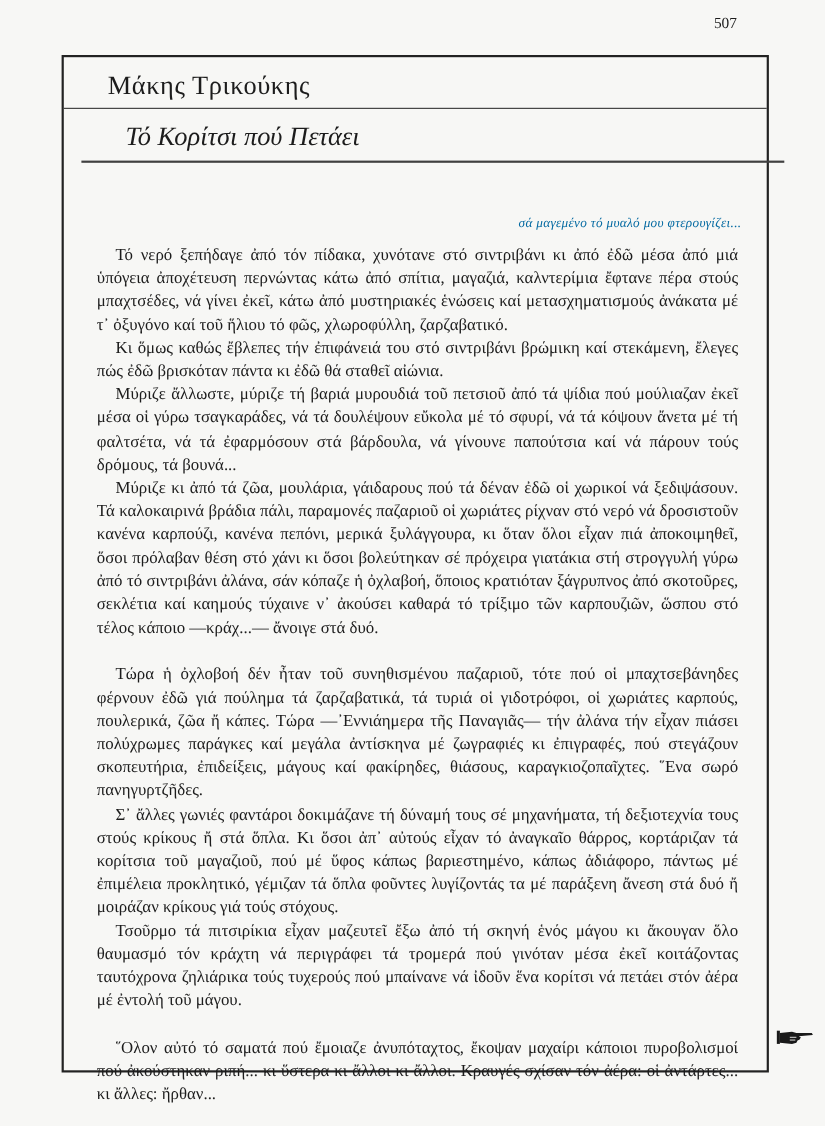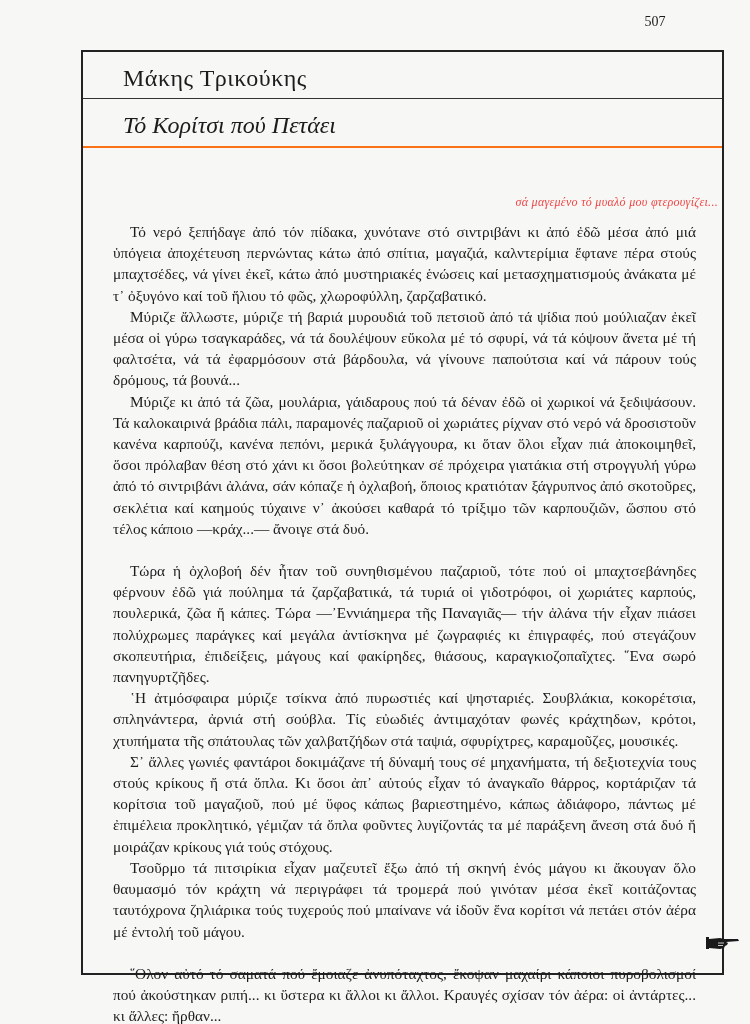--- a/index.html
+++ b/index.html
@@ -1,29 +1,29 @@
 <!DOCTYPE html>
 <html><head>
 <meta charset="utf-8">
 <style>
   html, body { margin:0; padding:0; background:#f7f7f5; }
   body { width:750px; height:1024px; position:relative; overflow:hidden;
          font-family:"Liberation Serif","DejaVu Serif",serif; color:#1c1c1c; }
-  .page-number { position:absolute; top:14px; left:640px; width:30px; text-align:center;
+  .page-number { position:absolute; top:14px; left:640px; width:30px; text-align:right;
                  font-size:14px; }
   .frame { position:absolute; left:56px; top:50px; width:643px; height:925px;
-           border:2px solid #222; box-sizing:border-box;margin-left:25px; }
+           border:2px solid #222; box-sizing:border-box; }
   .row-author { position:absolute; left:0; top:0; width:100%; height:47px;
                 border-bottom:1.5px solid #333; box-sizing:border-box; }
   .author { position:absolute; left:40px; top:13px; font-size:24px; letter-spacing:0.5px; }
-  .row-title { position:absolute; left:0; top:47px; width:100%; height:49px;
-               border-bottom:2px solid #f97316; box-sizing:border-box; }
+  .row-title { position:absolute; left:16px; top:47px; width:100%; height:49px;
+               border-bottom:2px solid #404040; box-sizing:border-box; }
   .title { position:absolute; left:40px; top:13px; font-size:24px; font-style:italic; }
-  .epigraph { position:absolute; right:4px; top:143px; font-size:12px; font-style:italic;
-              color:#ef4444; letter-spacing:0.3px; }
+  .epigraph { position:absolute; right:23px; top:143px; font-size:12px; font-style:italic;
+              color:#0369a1; letter-spacing:0.3px; }
   .body { position:absolute; left:30px; top:169px; width:583px; font-size:15.3px;
           line-height:21.2px; text-align:justify; }
   .body p { margin:0; text-indent:17px;font-family:Liberation Serif, serif; }
   .body p.gap { margin-top:21px; }
   .pointer { position:absolute; left:706px; top:935px; width:34px; height:16px; }
 </style>
 </head>
 <body>
 
 <div class="page-number">507</div>
@@ -33,24 +33,24 @@
     <div class="author">Μάκης Τρικούκης</div>
   </div>
   <div class="row-title">
     <div class="title">Τό Κορίτσι πού Πετάει</div>
   </div>
 
   <div class="epigraph">σά μαγεμένο τό μυαλό μου φτερουγίζει...</div>
 
   <div class="body">
     <p>Τό νερό ξεπήδαγε ἀπό τόν πίδακα, χυνότανε στό σιντριβάνι κι ἀπό ἐδῶ μέσα ἀπό μιά ὑπόγεια ἀποχέτευση περνώντας κάτω ἀπό σπίτια, μαγαζιά, καλντερίμια ἔφτανε πέρα στούς μπαχτσέδες, νά γίνει ἐκεῖ, κάτω ἀπό μυστηριακές ἑνώσεις καί μετασχηματισμούς ἀνάκατα μέ τ᾿ ὀξυγόνο καί τοῦ ἥλιου τό φῶς, χλωροφύλλη, ζαρζαβατικό.</p>
+    <p>Κι ὅμως καθώς ἔβλεπες τήν ἐπιφάνειά του στό σιντριβάνι βρώμικη καί στεκάμενη, ἔλεγες πώς ἐδῶ βρισκόταν πάντα κι ἐδῶ θά σταθεῖ αἰώνια.</p>
     <p>Μύριζε ἄλλωστε, μύριζε τή βαριά μυρουδιά τοῦ πετσιοῦ ἀπό τά ψίδια πού μούλιαζαν ἐκεῖ μέσα οἱ γύρω τσαγκαράδες, νά τά δουλέψουν εὔκολα μέ τό σφυρί, νά τά κόψουν ἄνετα μέ τή φαλτσέτα, νά τά ἐφαρμόσουν στά βάρδουλα, νά γίνουνε παπούτσια καί νά πάρουν τούς δρόμους, τά βουνά...</p>
     <p>Μύριζε κι ἀπό τά ζῶα, μουλάρια, γάιδαρους πού τά δέναν ἐδῶ οἱ χωρικοί νά ξεδιψάσουν. Τά καλοκαιρινά βράδια πάλι, παραμονές παζαριοῦ οἱ χωριάτες ρίχναν στό νερό νά δροσιστοῦν κανένα καρπούζι, κανένα πεπόνι, μερικά ξυλάγγουρα, κι ὅταν ὅλοι εἶχαν πιά ἀποκοιμηθεῖ, ὅσοι πρόλαβαν θέση στό χάνι κι ὅσοι βολεύτηκαν σέ πρόχειρα γιατάκια στή στρογγυλή γύρω ἀπό τό σιντριβάνι ἀλάνα, σάν κόπαζε ἡ ὀχλαβοή, ὅποιος κρατιόταν ξάγρυπνος ἀπό σκοτοῦρες, σεκλέτια καί καημούς τύχαινε ν᾿ ἀκούσει καθαρά τό τρίξιμο τῶν καρπουζιῶν, ὥσπου στό τέλος κάποιο —κράχ...— ἄνοιγε στά δυό.</p>
     <p class="gap">Τώρα ἡ ὀχλοβοή δέν ἦταν τοῦ συνηθισμένου παζαριοῦ, τότε πού οἱ μπαχτσεβάνηδες φέρνουν ἐδῶ γιά πούλημα τά ζαρζαβατικά, τά τυριά οἱ γιδοτρόφοι, οἱ χωριάτες καρπούς, πουλερικά, ζῶα ἤ κάπες. Τώρα —᾿Εννιάημερα τῆς Παναγιᾶς— τήν ἀλάνα τήν εἶχαν πιάσει πολύχρωμες παράγκες καί μεγάλα ἀντίσκηνα μέ ζωγραφιές κι ἐπιγραφές, πού στεγάζουν σκοπευτήρια, ἐπιδείξεις, μάγους καί φακίρηδες, θιάσους, καραγκιοζοπαῖχτες. ῞Ενα σωρό πανηγυρτζῆδες.</p>
-    <p>῾Η ἀτμόσφαιρα μύριζε τσίκνα ἀπό πυρωστιές καί ψησταριές. Σουβλάκια, κοκορέτσια, σπληνάντερα, ἀρνιά στή σούβλα. Τίς εὐωδιές ἀντιμαχόταν φωνές κράχτηδων, κρότοι, χτυπήματα τῆς σπάτουλας τῶν χαλβατζήδων στά ταψιά, σφυρίχτρες, καραμοῦζες, μουσικές.</p>
     <p>Σ᾿ ἄλλες γωνιές φαντάροι δοκιμάζανε τή δύναμή τους σέ μηχανήματα, τή δεξιοτεχνία τους στούς κρίκους ἤ στά ὅπλα. Κι ὅσοι ἀπ᾿ αὐτούς εἶχαν τό ἀναγκαῖο θάρρος, κορτάριζαν τά κορίτσια τοῦ μαγαζιοῦ, πού μέ ὕφος κάπως βαριεστημένο, κάπως ἀδιάφορο, πάντως μέ ἐπιμέλεια προκλητικό, γέμιζαν τά ὅπλα φοῦντες λυγίζοντάς τα μέ παράξενη ἄνεση στά δυό ἤ μοιράζαν κρίκους γιά τούς στόχους.</p>
     <p>Τσοῦρμο τά πιτσιρίκια εἶχαν μαζευτεῖ ἔξω ἀπό τή σκηνή ἑνός μάγου κι ἄκουγαν ὅλο θαυμασμό τόν κράχτη νά περιγράφει τά τρομερά πού γινόταν μέσα ἐκεῖ κοιτάζοντας ταυτόχρονα ζηλιάρικα τούς τυχερούς πού μπαίνανε νά ἰδοῦν ἕνα κορίτσι νά πετάει στόν ἀέρα μέ ἐντολή τοῦ μάγου.</p>
     <p class="gap">῞Ολον αὐτό τό σαματά πού ἔμοιαζε ἀνυπόταχτος, ἔκοψαν μαχαίρι κάποιοι πυροβολισμοί πού ἀκούστηκαν ριπή... κι ὕστερα κι ἄλλοι κι ἄλλοι. Κραυγές σχίσαν τόν ἀέρα: οἱ ἀντάρτες... κι ἄλλες: ἤρθαν...</p>
   </div>
 </div>
 
 <svg class="pointer" viewBox="0 0 34 16">
   <rect x="0" y="2" width="3" height="12" fill="#1a1a1a"></rect>
   <path d="M3 4 L14 3 L18 4 L32 4 L33 6 L20 7 L22 8 L21 10 L19 11 L18 13 L14 14 L3 13 Z" fill="#1a1a1a"></path>
   <path d="M12 8 L18 8" stroke="#f7f7f5" stroke-width="0.8"></path>

